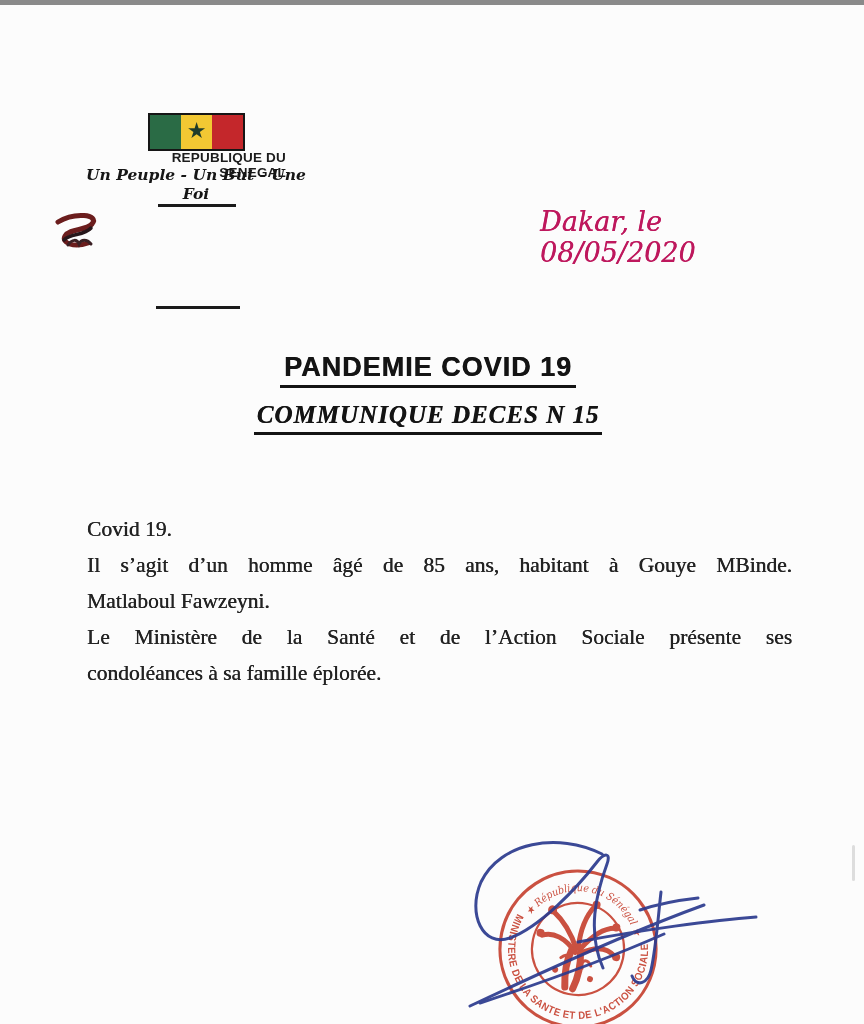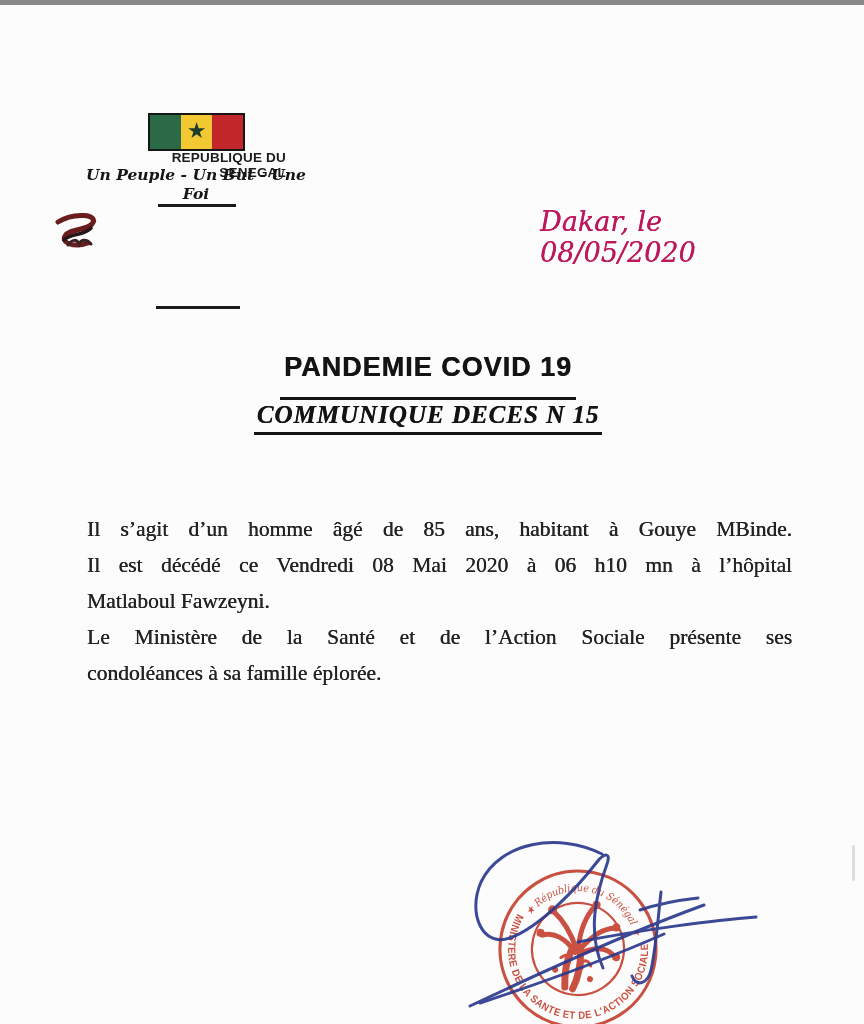--- a/index.html
+++ b/index.html
@@ -50,21 +50,21 @@
     font-family:"DejaVu Serif",serif; color:#be185d;
     text-shadow:0.3px 0 0 currentColor;
   }
 
   .titlewrap { left:0; width:856px; text-align:center; }
   .tw1 { top:352px; }
   .tw2 { top:401px; }
   .t1 {
     display:inline-block; font-family:"Liberation Sans","DejaVu Sans",sans-serif;
     font-weight:bold; font-size:27px; letter-spacing:1px; color:#141414;
-    border-bottom:3.5px solid #141414; padding:0 4px 14px;
+    border-bottom:3.5px solid #141414; padding:0 4px 2px;
     text-shadow:0.6px 0 0 currentColor;
   }
   .t2 {
     display:inline-block; font-family:"Liberation Serif",serif;
     font-weight:bold; font-style:italic; font-size:25px; letter-spacing:1px; color:#141414;
     border-bottom:3px solid #141414; padding:0 3px 3px;
     text-shadow:0.4px 0 0 currentColor;
   }
 
   .bodytext { left:87px; top:511px; width:705px; font-size:21.5px; color:#232323; }
@@ -109,22 +109,22 @@
   <div class="abs dateline">Dakar, le 08/05/2020</div>
 
   <div class="abs titlewrap tw1">
     <span class="t1">PANDEMIE COVID 19</span>
   </div>
   <div class="abs titlewrap tw2">
     <span class="t2">COMMUNIQUE DECES N 15</span>
   </div>
 
   <div class="abs bodytext">
+    <div class="bline">Covid 19.</div>
     <div class="bline j">Il s’agit d’un homme âgé de 85 ans, habitant à Gouye MBinde.</div>
-    <div class="bline j">Il est décédé ce Vendredi 08 Mai 2020 à 06 h10 mn à l’hôpital</div>
     <div class="bline">Matlaboul Fawzeyni.</div>
     <div class="bline j">Le Ministère de la Santé et de l’Action Sociale présente ses</div>
     <div class="bline">condoléances à sa famille éplorée.</div>
   </div>
 
   <svg class="abs stamp" viewBox="0 0 220 220">
     <g transform="rotate(12 110 110)" opacity="0.88">
       <defs>
         <path id="arcTop" d="M 55.9 89.2 A 58 58 0 0 1 164.1 89.2"></path>
         <path id="arcBottom" d="M 44.2 86.1 A 70 70 0 1 0 175.8 86.1"></path>

